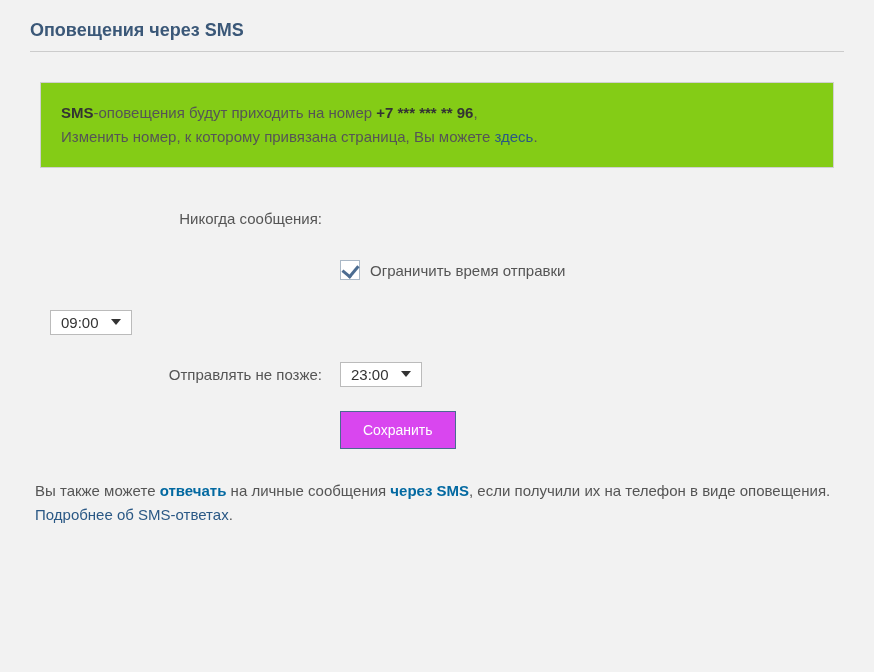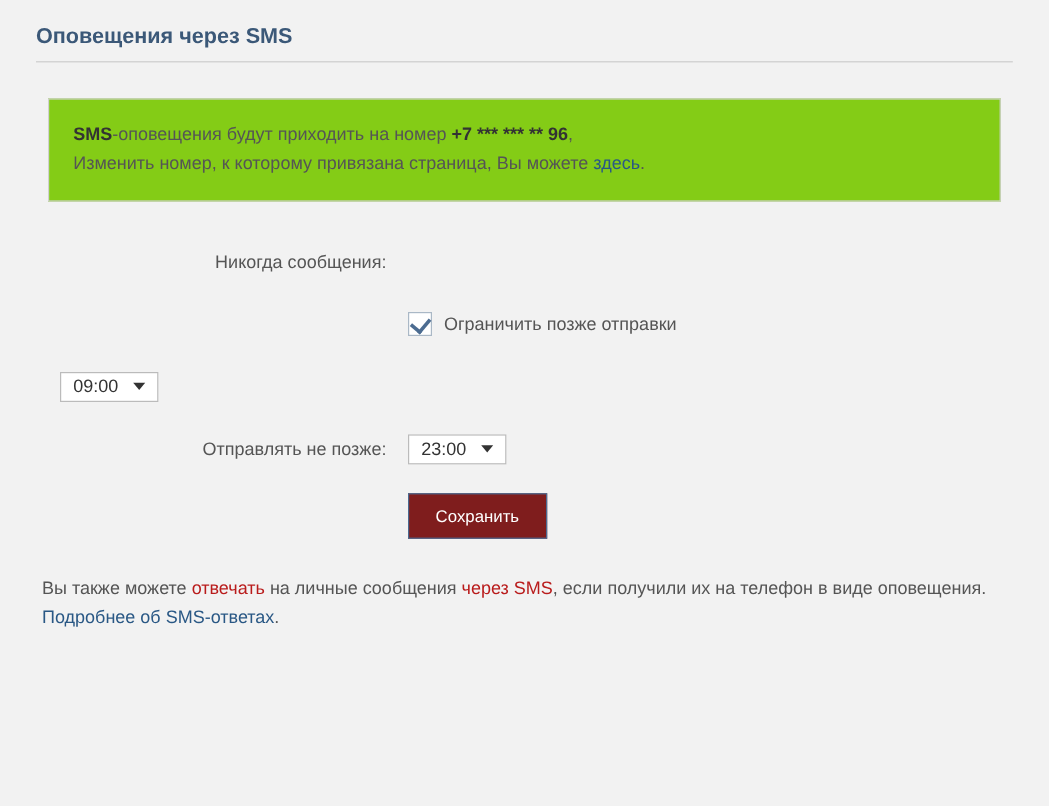--- a/index.html
+++ b/index.html
@@ -106,37 +106,37 @@
     }
     .dropdown-arrow {
       width: 0;
       height: 0;
       border-left: 5px solid transparent;
       border-right: 5px solid transparent;
       border-top: 6px solid #333;
       margin-left: 12px;
     }
     .save-button {
-      background: #7f1d1d;
+      background: #d946ef;
       color: #fff;
       border: 1px solid #4a6a91;
       padding: 10px 22px;
       font-size: 14px;
       cursor: pointer;
       font-family: inherit;
     }
     .footer-note {
       margin-top: 30px;
       color: #555;
       line-height: 1.6;
       padding: 0 5px;
     }
     .footer-note .bold {
-      font-weight: normal;
-      color: #b91c1c;
+      font-weight: bold;
+      color: #0369a1;
     }
     .footer-note .link {
       color: #2a5885;
       cursor: pointer;
     }
   </style>
 </head>
 <body>
 
 <div class="section-title">Оповещения через SMS</div>
@@ -150,21 +150,21 @@
 
 
   <div class="form-row">
     <div class="label-col">Никогда сообщения:</div>
   </div>
 
   <div class="form-row">
     <div class="label-col"></div>
     <div class="input-col">
       <span class="checkbox-wrap checked"></span>
-      <span>Ограничить позже отправки</span>
+      <span>Ограничить время отправки</span>
     </div>
   </div>
 
   <div class="form-row">
     <div class="input-col">
       <div class="dropdown">
         <span class="dropdown-text">09:00</span>
         <span class="dropdown-arrow"></span>
       </div>
     </div>

